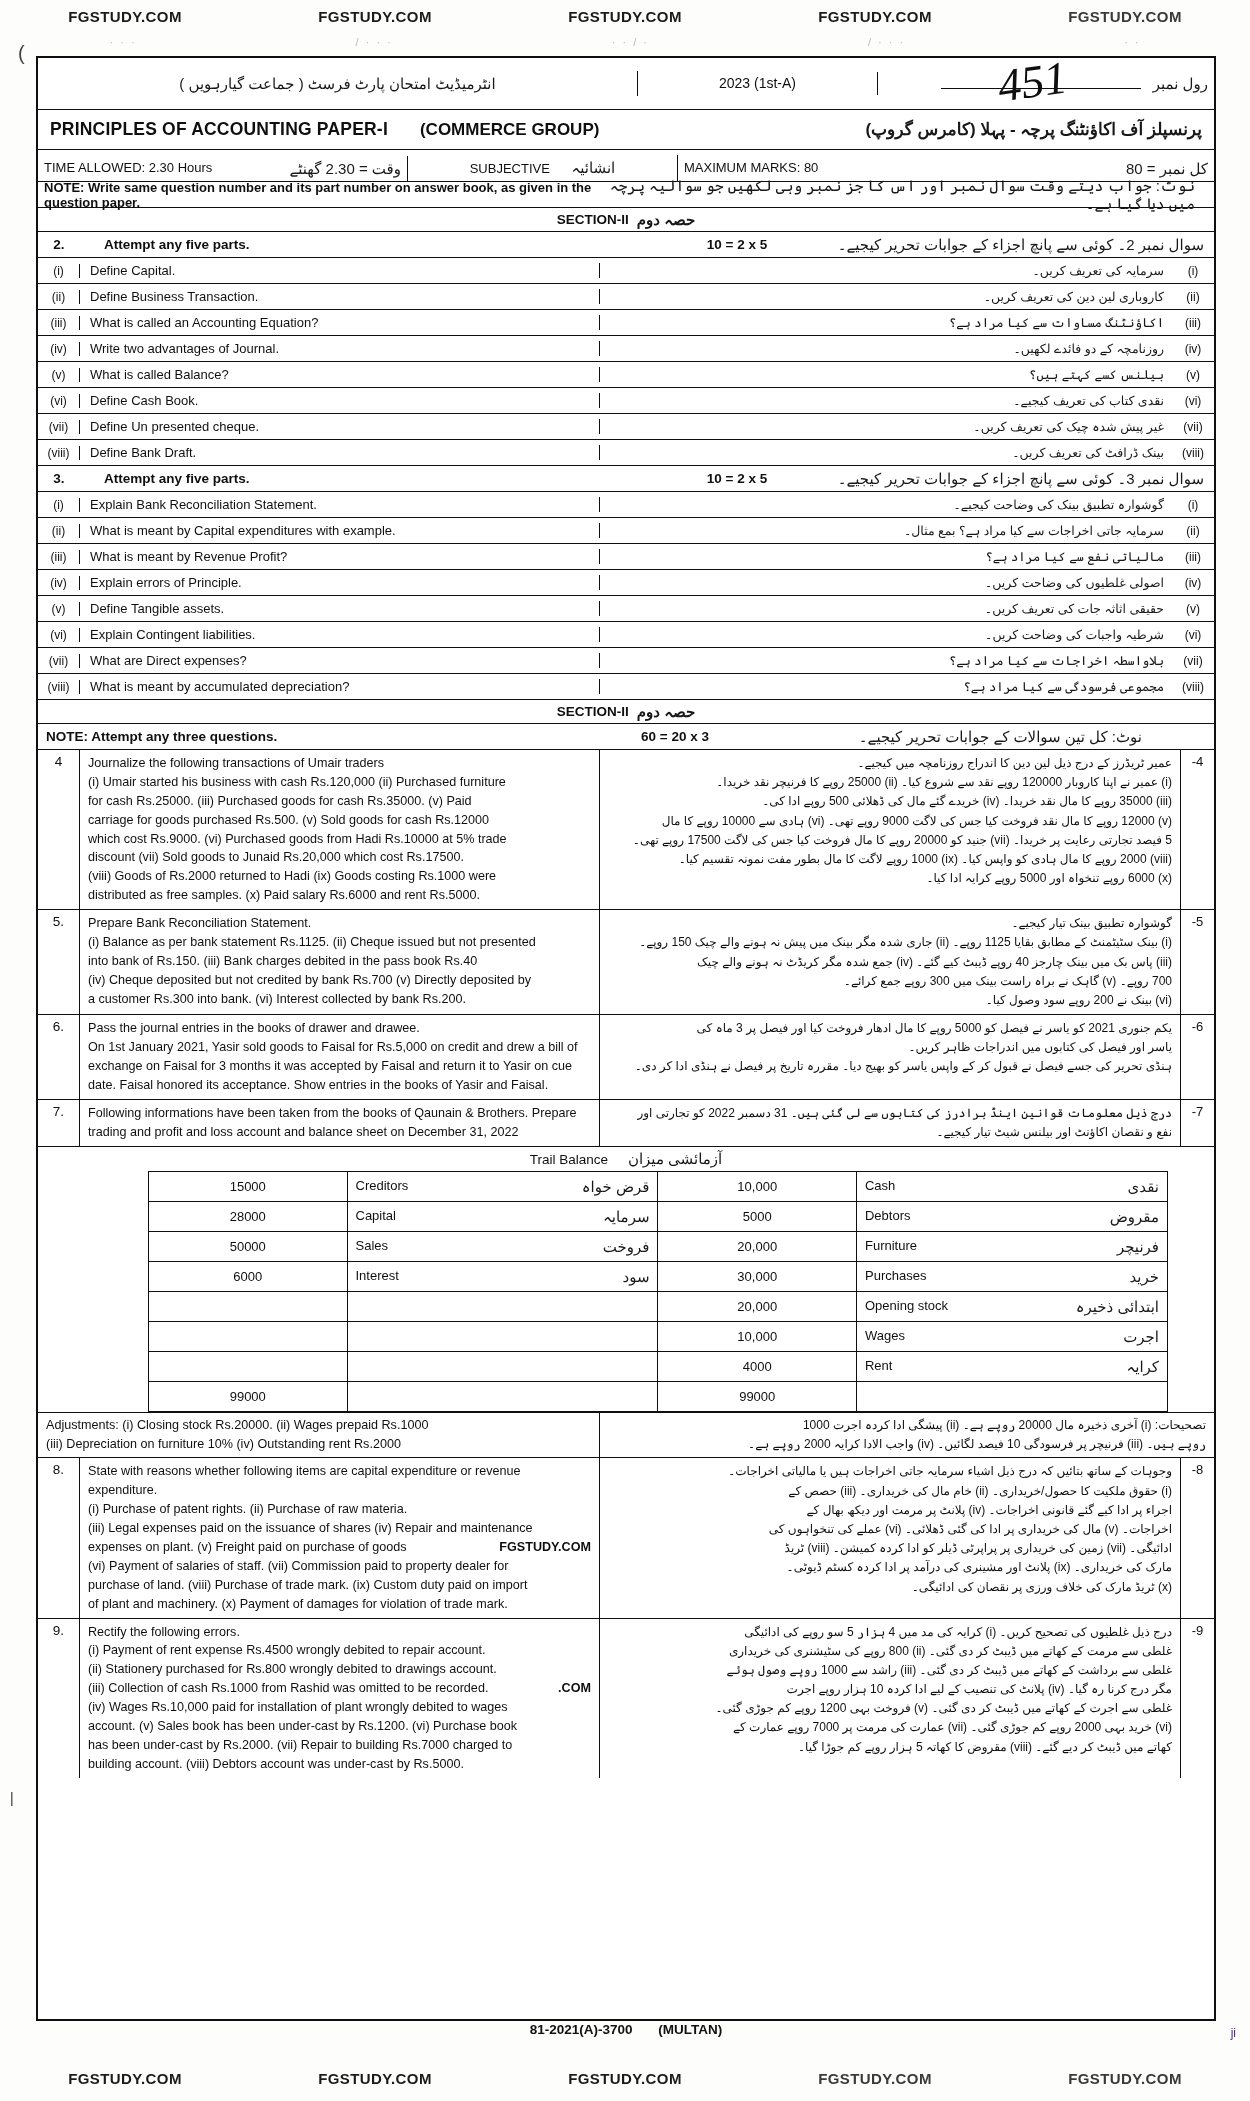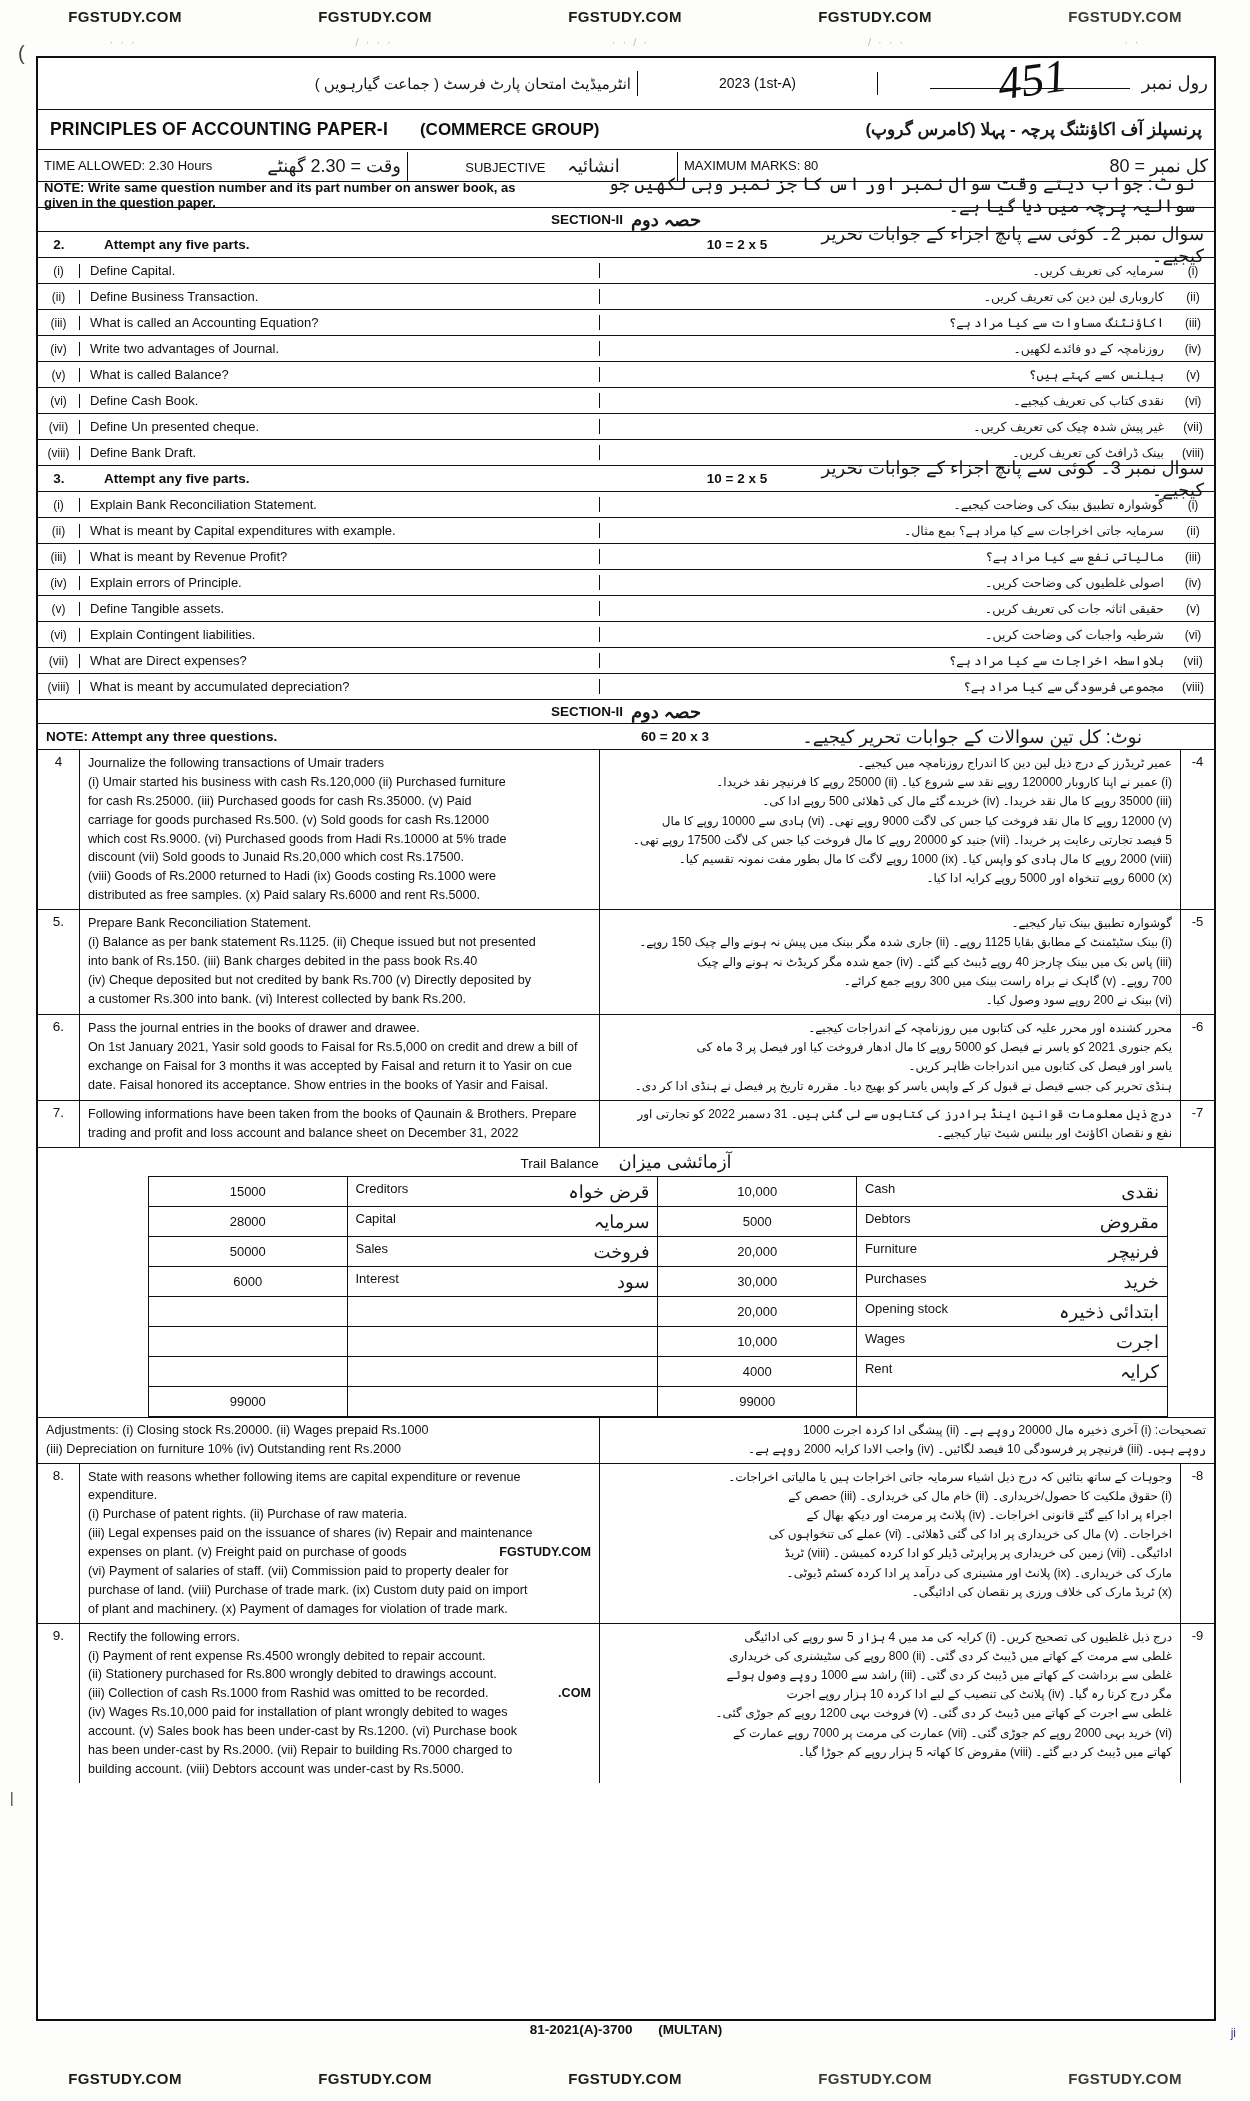--- a/index.html
+++ b/index.html
@@ -35,25 +35,25 @@
     left:36px; top:56px; width:1180px; height:1965px;
     border:2px solid #111;
     background:#fff;
     filter:contrast(1.02);
   }
 
   .row { display:flex; border-bottom:1.5px solid #111; }
   .row:last-child { border-bottom:none; }
   .cell { padding:3px 6px; font-size:13px; line-height:1.28; }
   .bd-r { border-right:1.5px solid #111; }
-  .ur { direction:rtl; text-align:right; font-size:18px; color:#1a1a1a; }
+  .ur { direction:rtl; text-align:right; font-size:15px; color:#1a1a1a; }
 
   
   .hdr1 { height:52px; align-items:center; }
-  .hdr1 .c1 { width:600px; text-align:right; font-size:15px; }
+  .hdr1 .c1 { width:600px; text-align:center; font-size:15px; }
   .hdr1 .c2 { width:240px; text-align:center; font-size:14px; }
   .hdr1 .c3 { flex:1; text-align:right; font-size:13px; position:relative; }
 
   .rollno-line {
     display:inline-block; width:200px; border-bottom:1.5px solid #111;
     height:12px; margin-right:8px;
   }
   .scribble {
     position:absolute; left:120px; top:-18px;
     font-family:"Liberation Serif", serif;
@@ -374,21 +374,20 @@
 
   <div class="bigq">
     <div class="b-no">6.</div>
     <div class="b-en">
       <span class="indent">Pass the journal entries in the books of drawer and drawee.</span>
       <span class="indent">On 1st January 2021, Yasir sold goods to Faisal for Rs.5,000 on credit and drew a bill of</span>
       <span class="indent">exchange on Faisal for 3 months it was accepted by Faisal and return it to Yasir on cue</span>
       <span class="indent">date.  Faisal honored its acceptance.  Show entries in the books of Yasir and Faisal.</span>
     </div>
     <div class="b-ur">
-      <span class="indent">محرر کشندہ اور محرر علیہ کی کتابوں میں روزنامچہ کے اندراجات کیجیے۔</span>
       <span class="indent">یکم جنوری 2021 کو یاسر نے فیصل کو 5000 روپے کا مال ادھار فروخت کیا اور فیصل پر 3 ماہ کی</span>
       <span class="indent">یاسر اور فیصل کی کتابوں میں اندراجات ظاہر کریں۔</span>
       <span class="indent">ہنڈی تحریر کی جسے فیصل نے قبول کر کے واپس یاسر کو بھیج دیا۔ مقررہ تاریخ پر فیصل نے ہنڈی ادا کر دی۔</span>
     </div>
     <div class="b-urno">-6</div>
   </div>
 
   <div class="bigq">
     <div class="b-no">7.</div>
     <div class="b-en">

